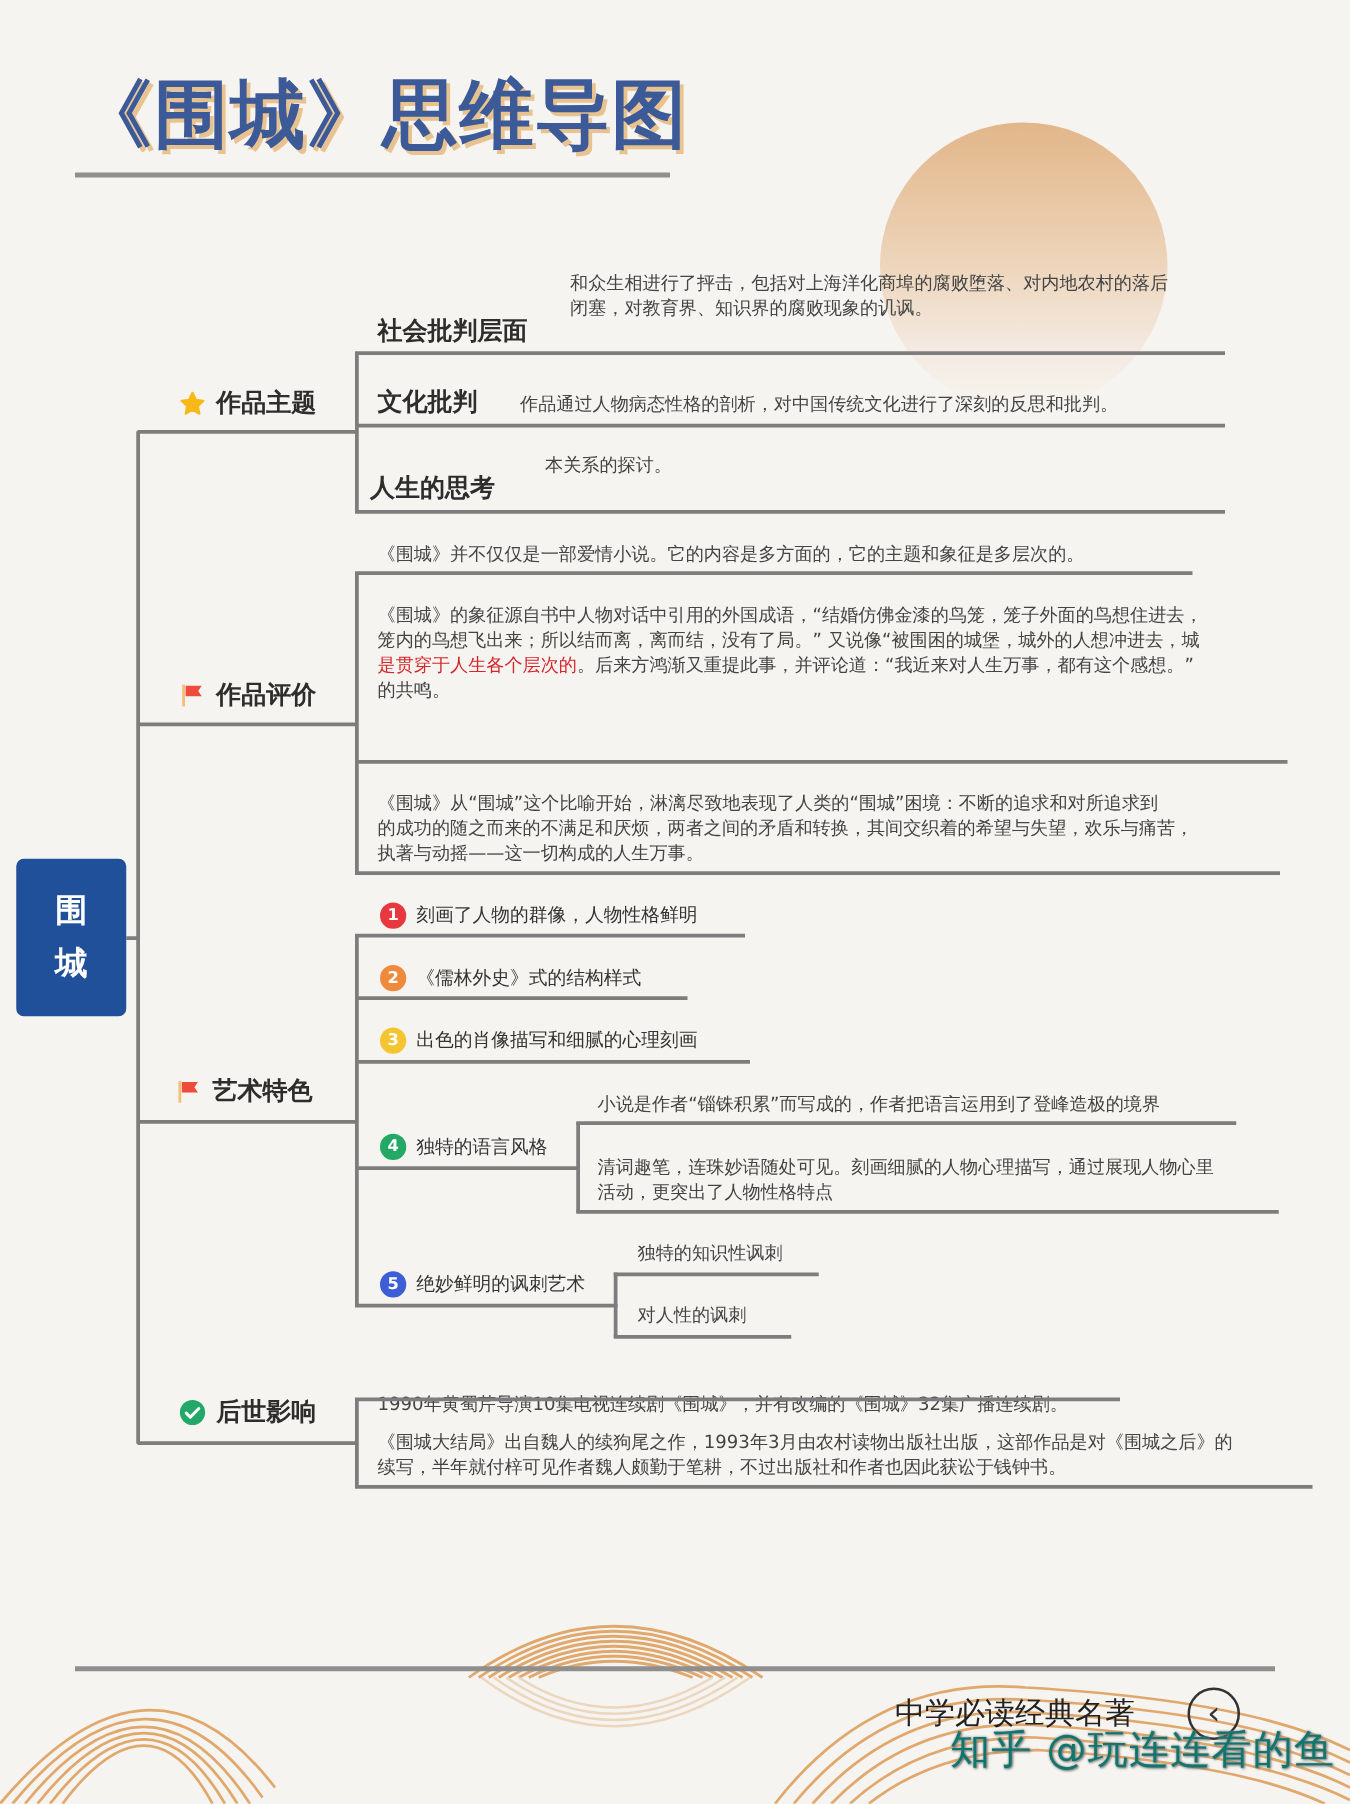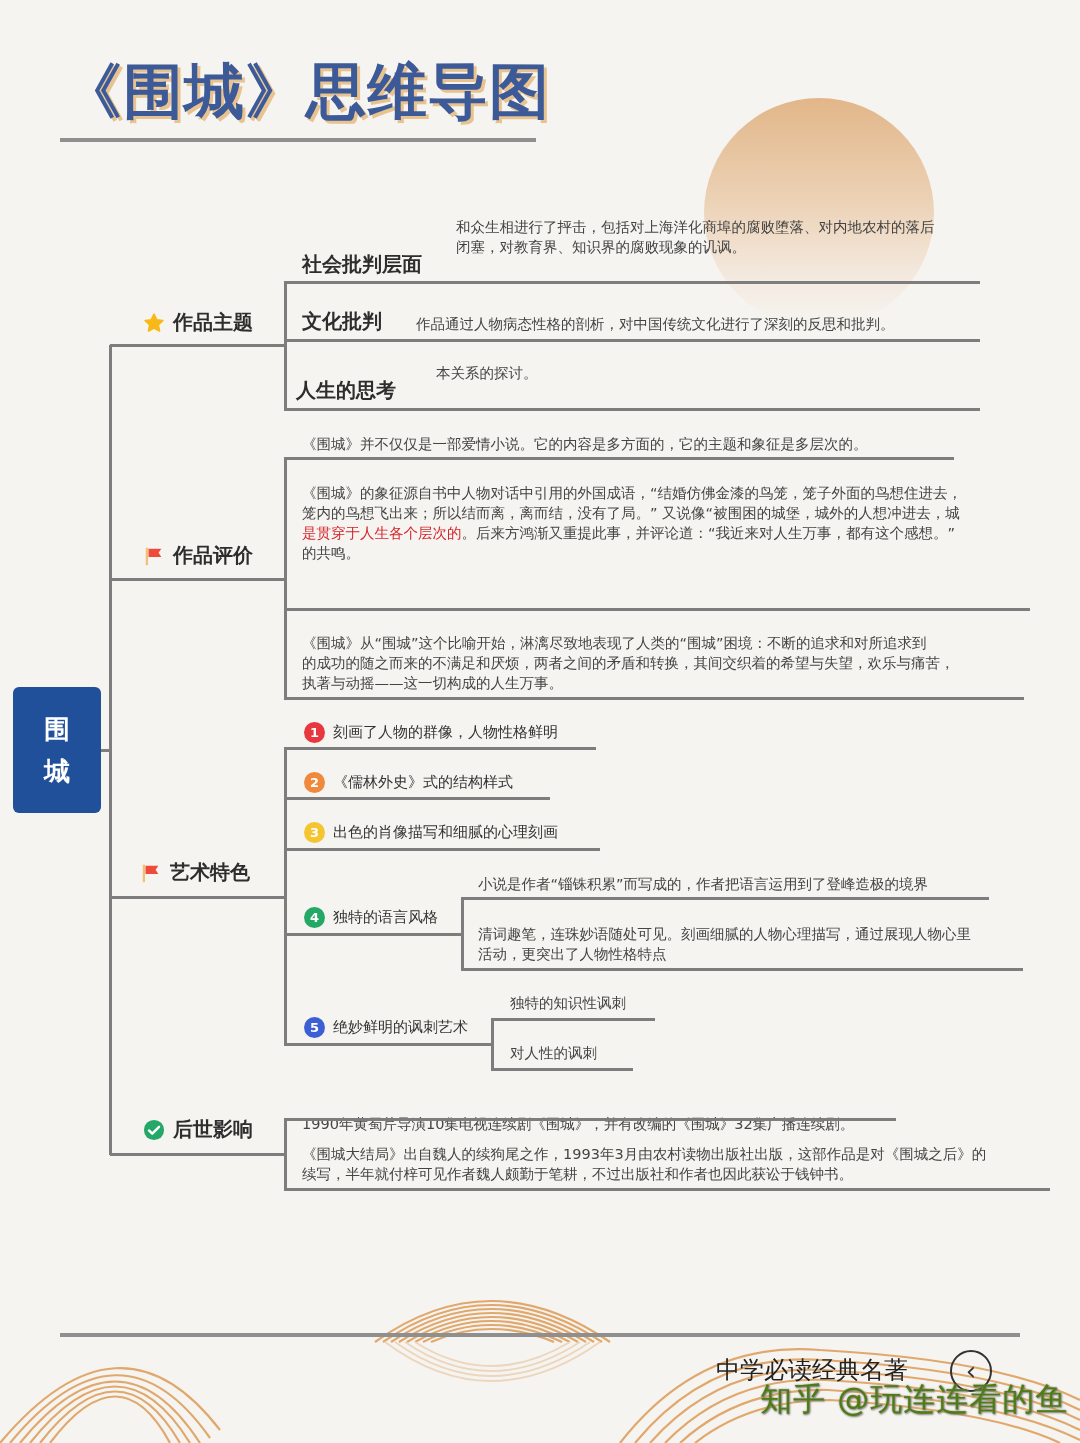--- a/index.html
+++ b/index.html
@@ -45,21 +45,21 @@
   .num {
     display:inline-flex; width:21px; height:21px; border-radius:50%; color:#fff;
     font-size:13px; font-weight:bold; align-items:center; justify-content:center; margin-right:8px;
   }
   .art { font-size:15px; color:#333; display:flex; align-items:center; white-space:nowrap; }
   .footer-text { font-size:24px; color:#222; white-space:nowrap; }
   .circle-btn {
     width:38px; height:38px; border:2.5px solid #333; border-radius:50%;
     display:flex; align-items:center; justify-content:center; font-size:26px; color:#333;
   }
-  .watermark { font-size:32px; color:#4d7c0f; text-shadow:0 0 2px #888, 1px 1px 2px #777; white-space:nowrap; letter-spacing:1px; }
+  .watermark { font-size:32px; color:#0f766e; text-shadow:0 0 2px #888, 1px 1px 2px #777; white-space:nowrap; letter-spacing:1px; }
 </style>
 </head>
 <body>
 
 <div class="abs sun"></div>
 
 <svg class="abs wave" viewBox="0 0 1080 163" width="1080" height="163">
   <g fill="none" stroke="#e0a86c" stroke-width="2.2">
 
     <path d="M375 62 Q490 -20 610 62"></path>

